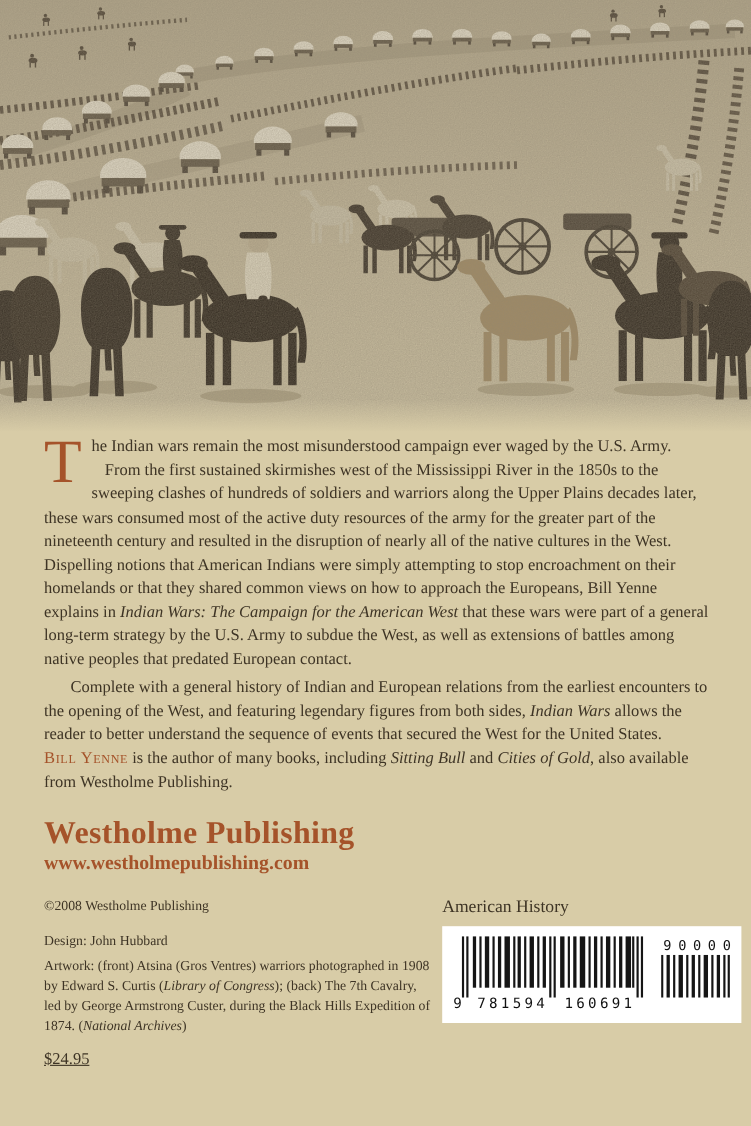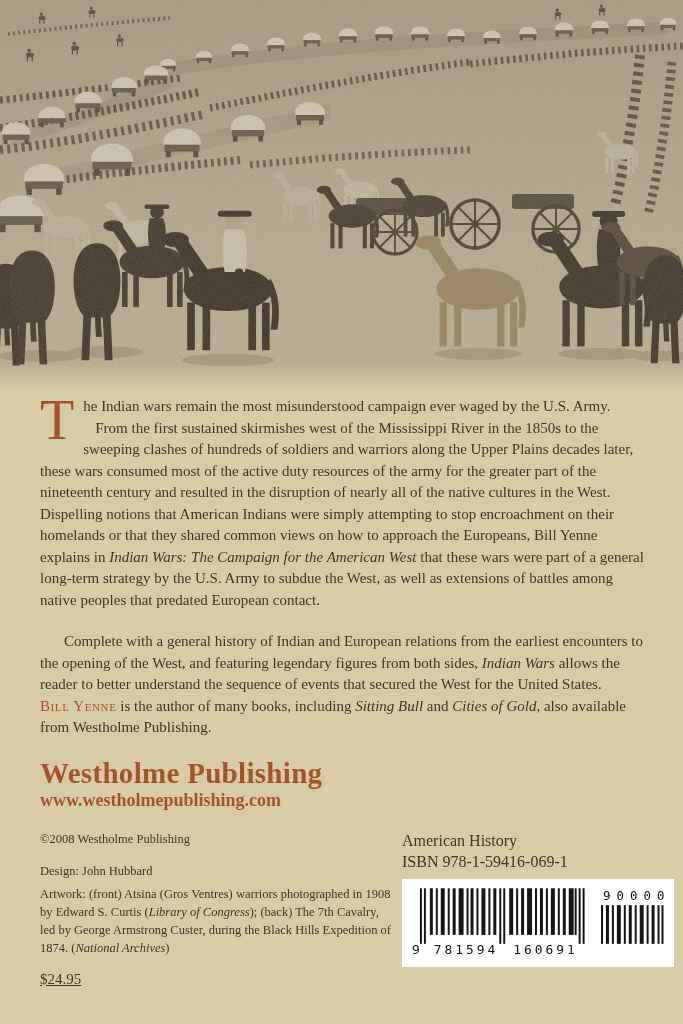--- a/index.html
+++ b/index.html
@@ -14,21 +14,21 @@
   .photo-fade{position:absolute;left:0;right:0;bottom:-1px;height:30px;
     background:linear-gradient(to bottom,rgba(216,204,167,0),rgba(216,204,167,1));}
   
   .content{padding:4px 36px 0 40px;}
   p.body-par{margin:0;font-size:15px;line-height:21.5px;text-align:left;}
   .dropcap{
     float:left;font-size:56px;line-height:42px;color:#a5532a;
     padding:3px 9px 0 0;font-weight:400;
   }
   .l2-indent{display:inline-block;width:.8em;}
-  p.par2{margin:20px 0 0 0;text-indent:1.6em;}
+  p.par2{margin:4px 0 0 0;text-indent:1.6em;}
   .bio{margin-top:13px;font-size:15px;line-height:21.5px;}
   .bio .author-name{color:#a5532a;font-variant:small-caps;font-weight:400;letter-spacing:.6px;}
   
   .publisher{margin-top:18px;color:#a5532a;font-weight:bold;}
   .publisher .pub-name{font-size:29px;line-height:32px;letter-spacing:.3px;}
   .publisher .pub-url{font-size:18px;line-height:20px;margin-top:1px;}
   
   .bottom{display:flex;align-items:flex-start;margin-top:20px;margin-right:-30px;}
   .col-left{width:352px;flex:0 0 352px;font-size:12.5px;line-height:18px;}
   .design-line{margin-top:14px;}
@@ -245,21 +245,20 @@
         <div class="copyright-line">©2008 Westholme Publishing</div>
         <div class="design-line">Design: John Hubbard</div>
         <div class="artwork-line">
           <span>Artwork: (front) Atsina (Gros Ventres) warriors photographed in 1908 by Edward S. Curtis (</span><em>Library of Congress</em><span>); (back) The 7th Cavalry, led by George Armstrong Custer, during the Black Hills Expedition of 1874. (</span><em>National Archives</em><span>)</span>
         </div>
         <div class="price">$24.95</div>
       </div>
 
       <div class="col-right">
         <div class="cat-line">American History</div>
-        <div class="isbn-line">ISBN 978-1-59416-069-1</div>
         <div class="barcode-box">
 
           <svg width="182" height="70" viewBox="0 0 182 70">
             <g fill="#151515">
               <rect x="8" y="0" width="2" height="56"></rect>
                 <rect x="12" y="0" width="2" height="56"></rect>
               <rect x="18" y="0" width="3" height="47"></rect>
                 <rect x="24" y="0" width="2" height="47"></rect>
               <rect x="29" y="0" width="4" height="47"></rect>
                 <rect x="36" y="0" width="2" height="47"></rect>

